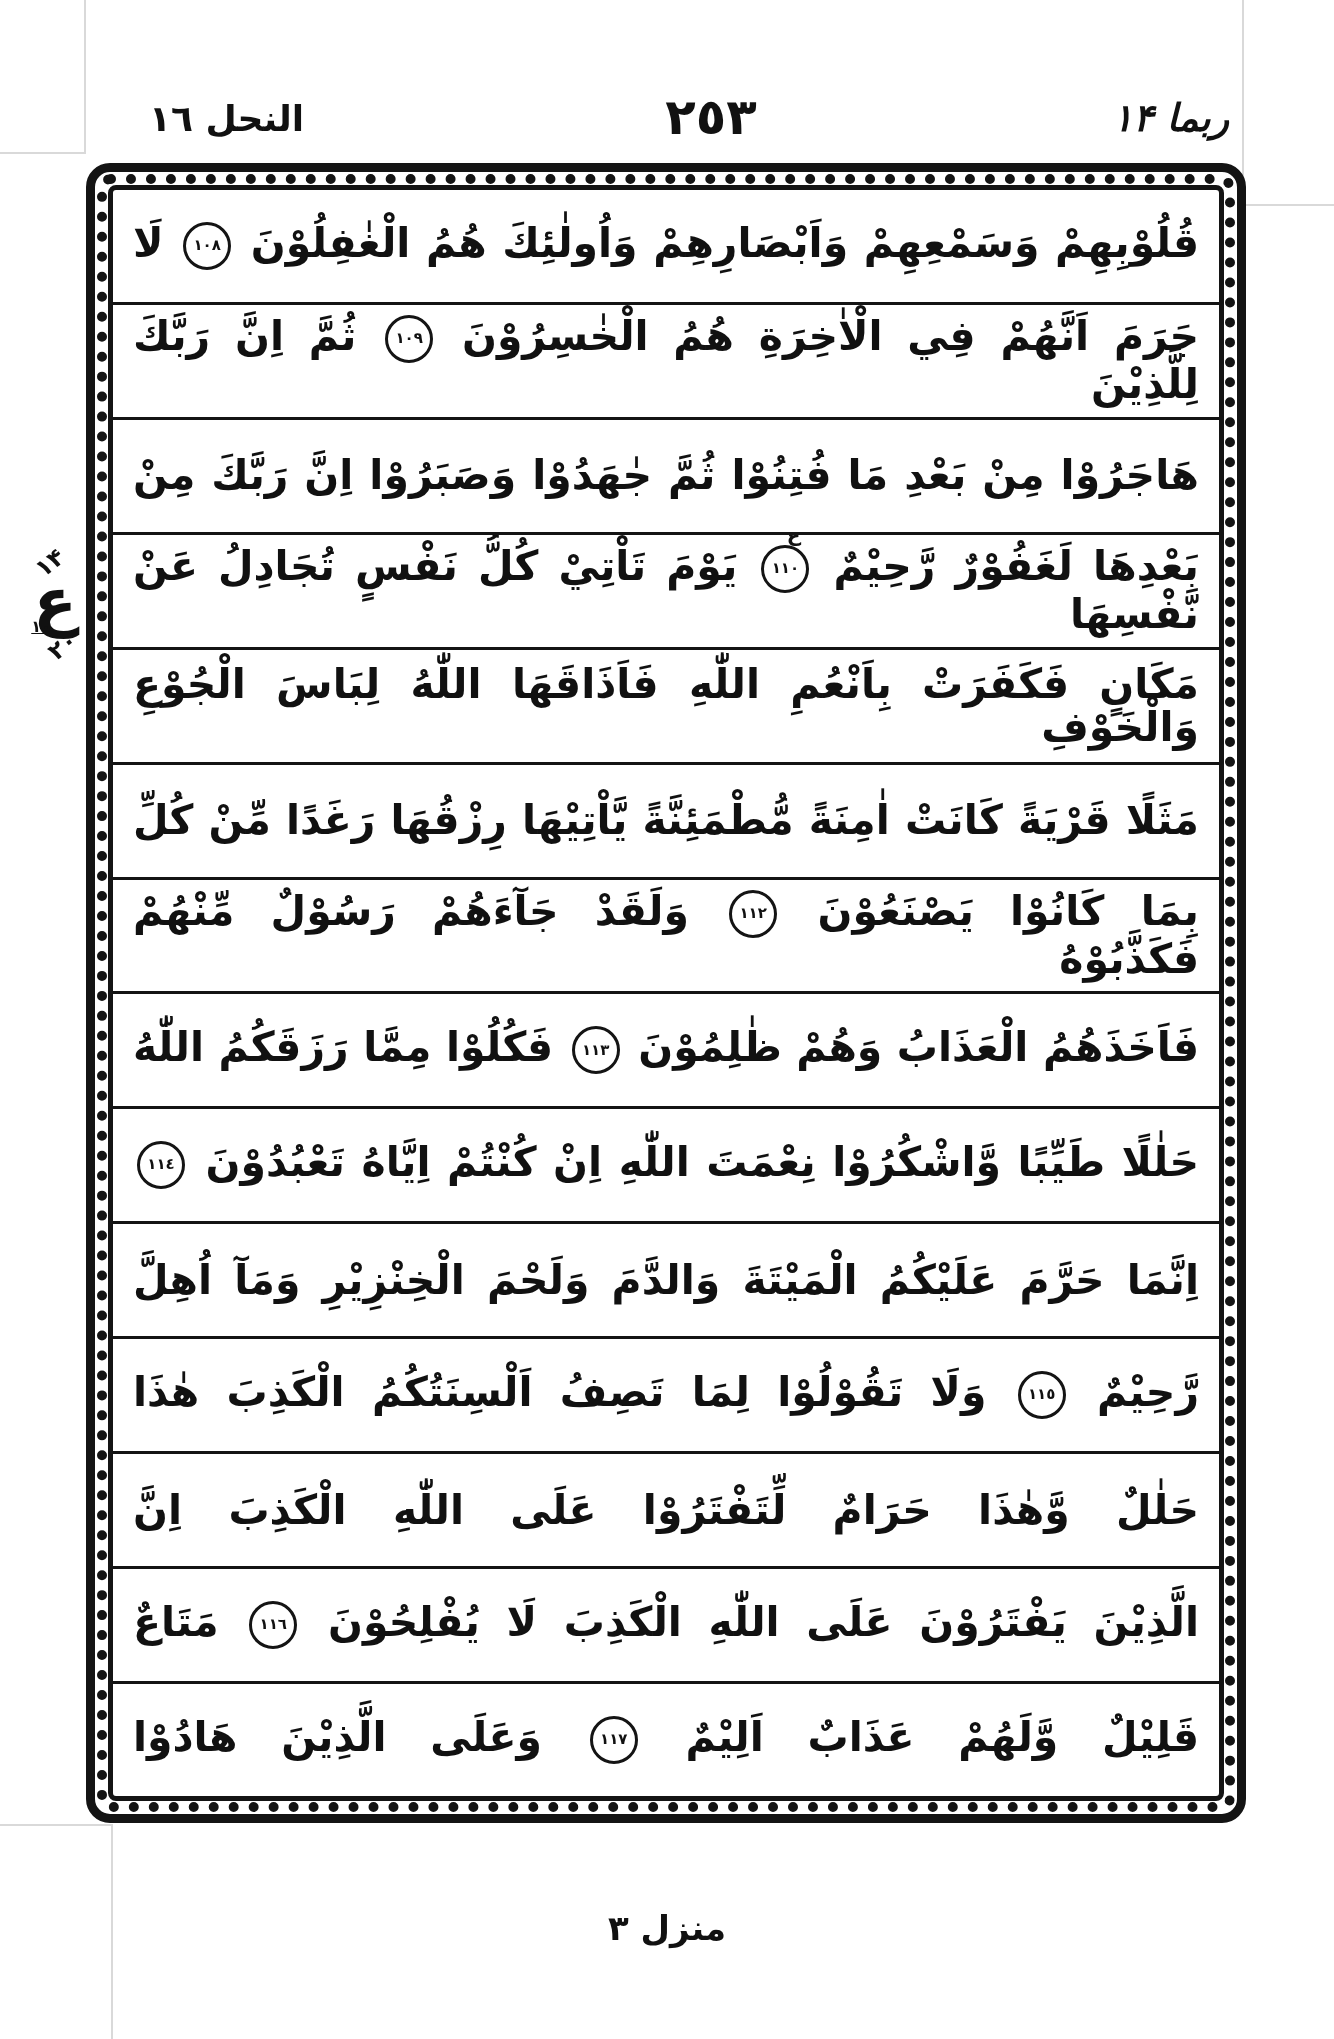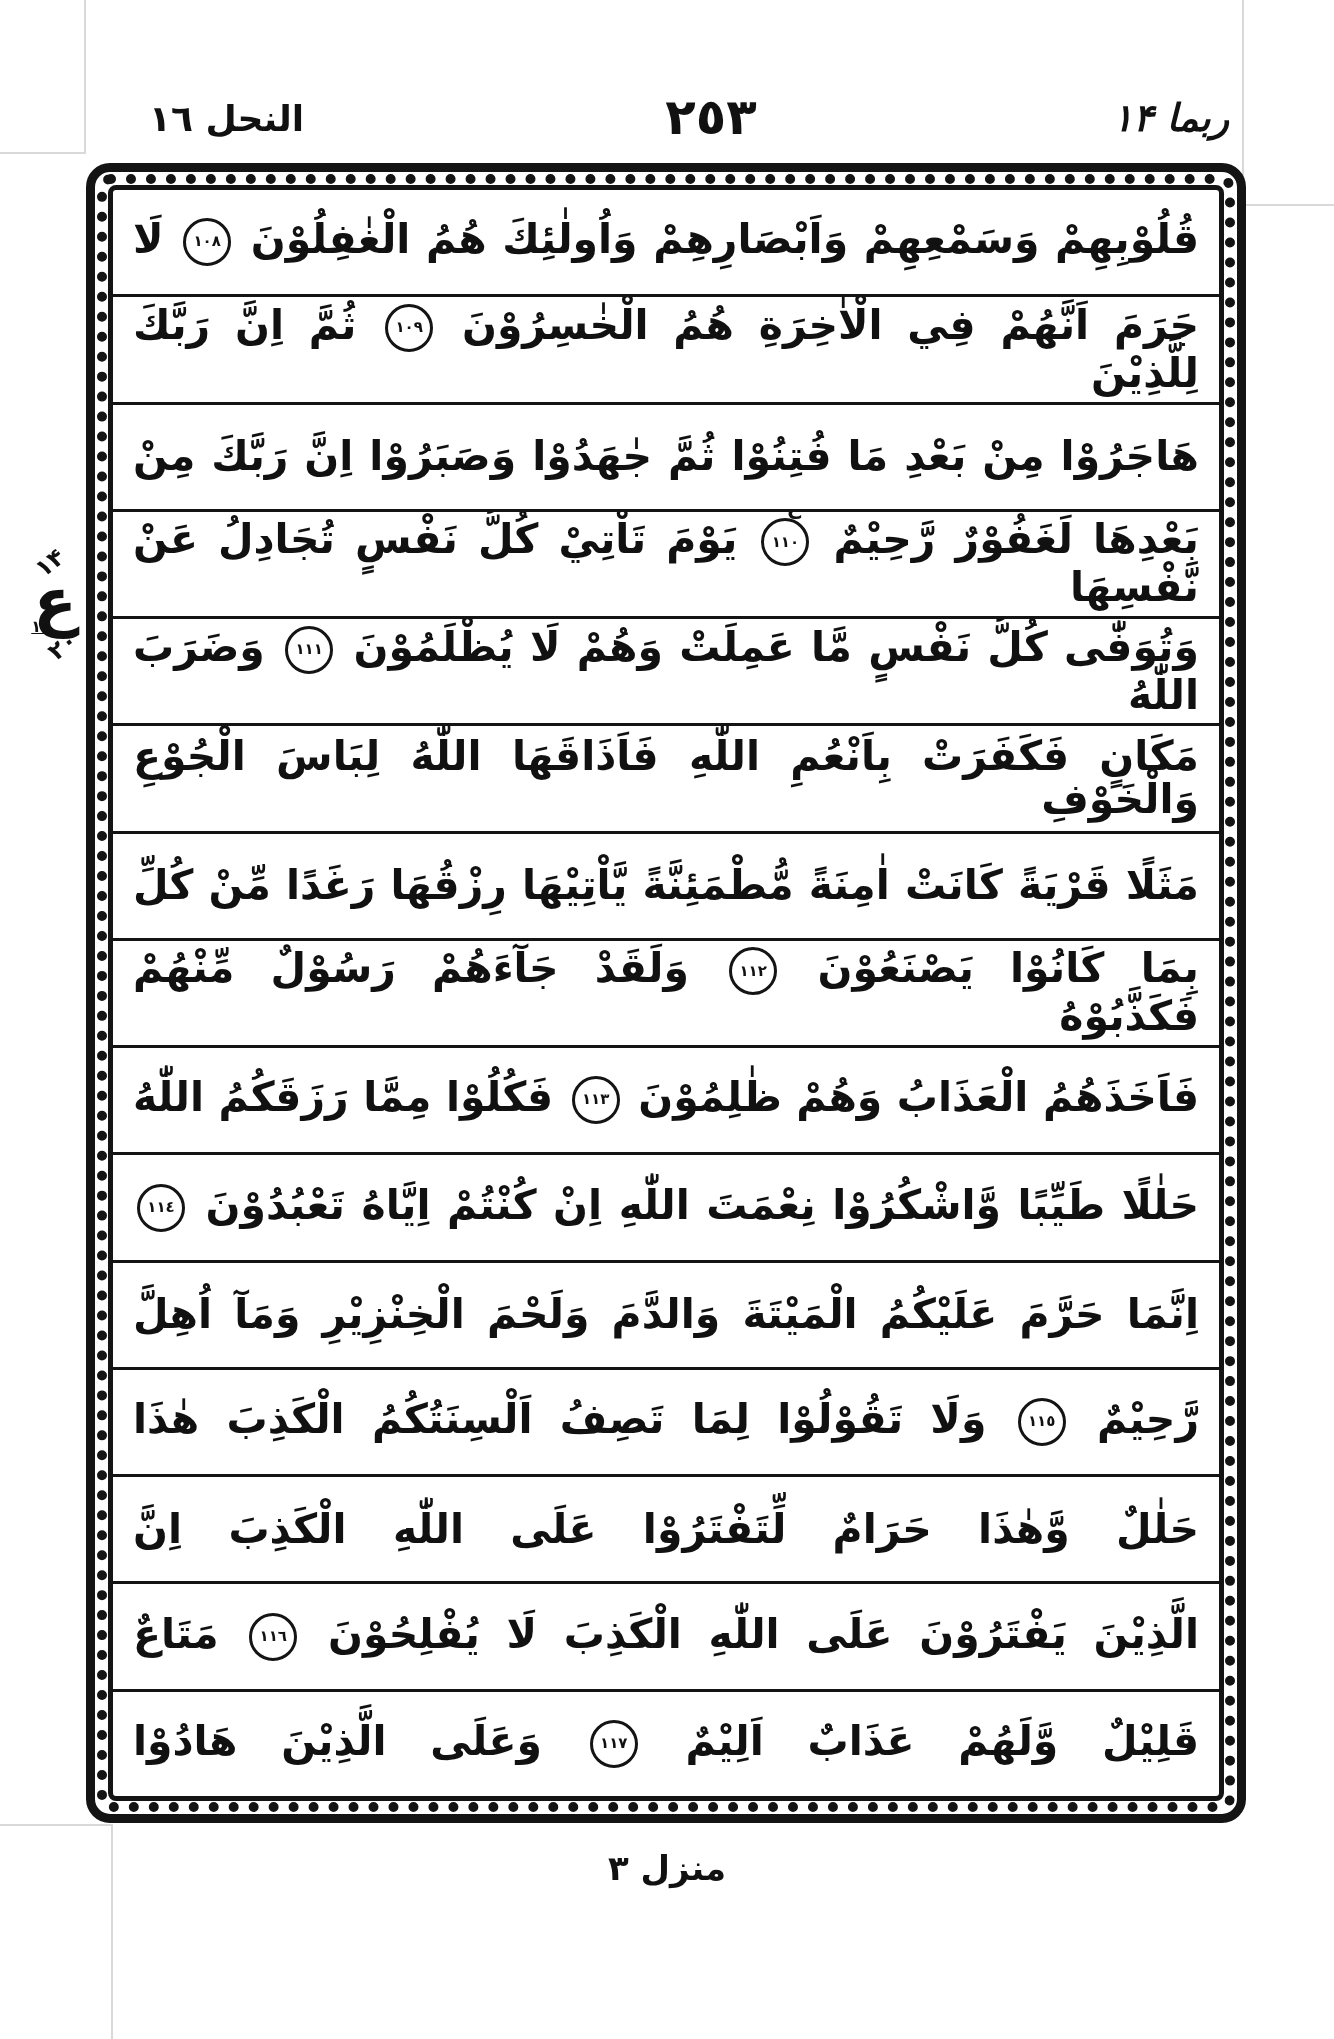--- a/index.html
+++ b/index.html
@@ -55,21 +55,21 @@
     position:absolute;left:16px;top:545px;width:78px;
     display:flex;flex-direction:column;align-items:center;
     font-weight:bold;direction:rtl;
   }
   .margin-marker .mm-top{font-size:24px;transform:rotate(-38deg) translateX(-6px);}
   .margin-marker .mm-ayn{font-size:64px;line-height:.9;}
   .margin-marker .mm-mid{font-size:16px;margin-top:-14px;transform:translateX(-14px);text-decoration:underline;}
   .margin-marker .mm-bot{font-size:24px;transform:rotate(-38deg) translateX(10px);margin-top:2px;}
   
   .footer-manzil{
-    position:absolute;left:50%;top:1848px;transform:translateX(-50%);
+    position:absolute;left:50%;top:1908px;transform:translateX(-50%);
     direction:rtl;font-size:34px;font-weight:bold;
   }
 </style>
 </head>
 <body>
 
 <div class="scanline" style="left:84px;top:0;width:2px;height:154px;"></div>
 <div class="scanline" style="left:0;top:152px;width:86px;height:2px;"></div>
 <div class="scanline" style="left:1242px;top:0;width:2px;height:205px;"></div>
 <div class="scanline" style="left:1242px;top:204px;width:92px;height:2px;"></div>
@@ -96,23 +96,20 @@
         <div class="line-row">
           <p class="line-text"><span>جَرَمَ اَنَّهُمْ فِي الْاٰخِرَةِ هُمُ الْخٰسِرُوْنَ</span> <span class="verse-badge">١٠٩</span> <span>ثُمَّ اِنَّ رَبَّكَ لِلَّذِيْنَ</span></p>
         </div>
         <div class="line-row">
           <p class="line-text"><span>هَاجَرُوْا مِنْ بَعْدِ مَا فُتِنُوْا ثُمَّ جٰهَدُوْا وَصَبَرُوْا اِنَّ رَبَّكَ مِنْ</span></p>
         </div>
         <div class="line-row">
           <p class="line-text"><span>بَعْدِهَا لَغَفُوْرٌ رَّحِيْمٌ</span> <span class="verse-badge">١١٠<span class="ruku-sup">ع</span></span> <span>يَوْمَ تَاْتِيْ كُلُّ نَفْسٍ تُجَادِلُ عَنْ نَّفْسِهَا</span></p>
         </div>
         <div class="line-row">
-          <p class="line-text"><span>وَتُوَفّٰى كُلُّ نَفْسٍ مَّا عَمِلَتْ وَهُمْ لَا يُظْلَمُوْنَ</span> <span class="verse-badge">١١١</span> <span>وَضَرَبَ اللّٰهُ</span></p>
-        </div>
-        <div class="line-row">
           <p class="line-text"><span>مَكَانٍ فَكَفَرَتْ بِاَنْعُمِ اللّٰهِ فَاَذَاقَهَا اللّٰهُ لِبَاسَ الْجُوْعِ وَالْخَوْفِ</span></p>
         </div>
         <div class="line-row">
           <p class="line-text"><span>مَثَلًا قَرْيَةً كَانَتْ اٰمِنَةً مُّطْمَئِنَّةً يَّاْتِيْهَا رِزْقُهَا رَغَدًا مِّنْ كُلِّ</span></p>
         </div>
         <div class="line-row">
           <p class="line-text"><span>بِمَا كَانُوْا يَصْنَعُوْنَ</span> <span class="verse-badge">١١٢</span> <span>وَلَقَدْ جَآءَهُمْ رَسُوْلٌ مِّنْهُمْ فَكَذَّبُوْهُ</span></p>
         </div>
         <div class="line-row">
           <p class="line-text"><span>فَاَخَذَهُمُ الْعَذَابُ وَهُمْ ظٰلِمُوْنَ</span> <span class="verse-badge">١١٣</span> <span>فَكُلُوْا مِمَّا رَزَقَكُمُ اللّٰهُ</span></p>

